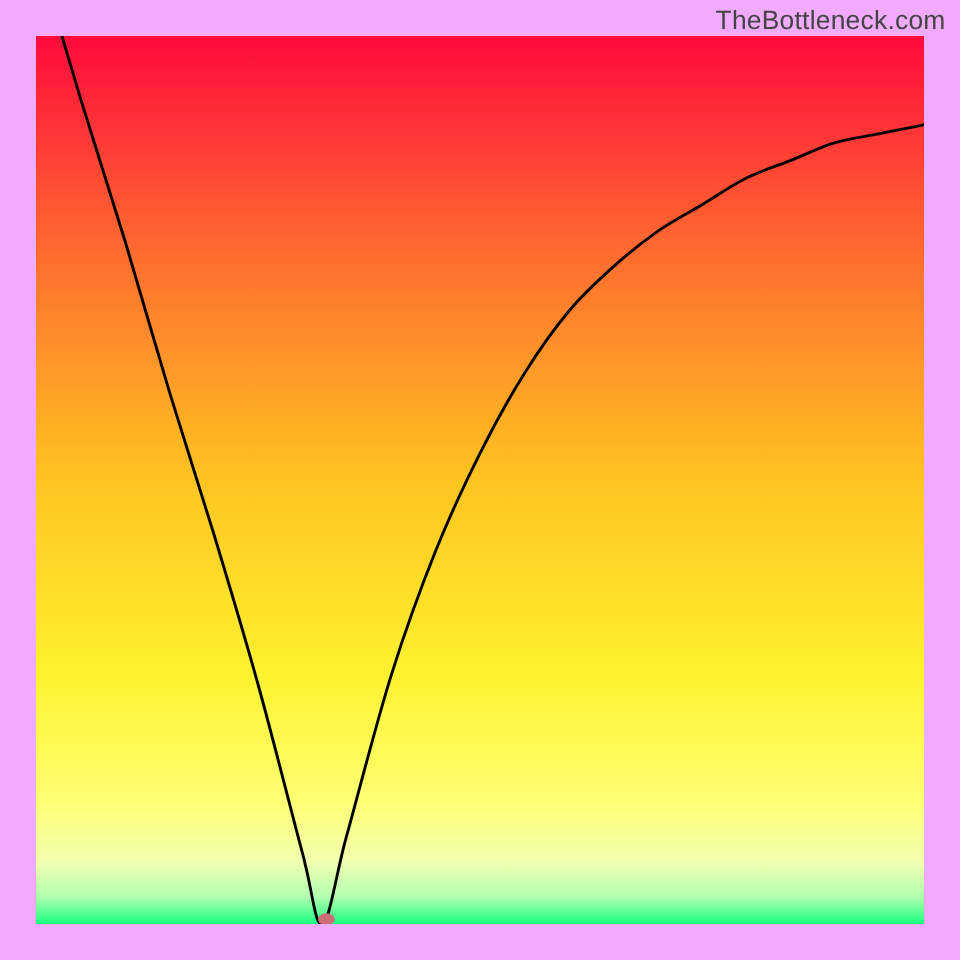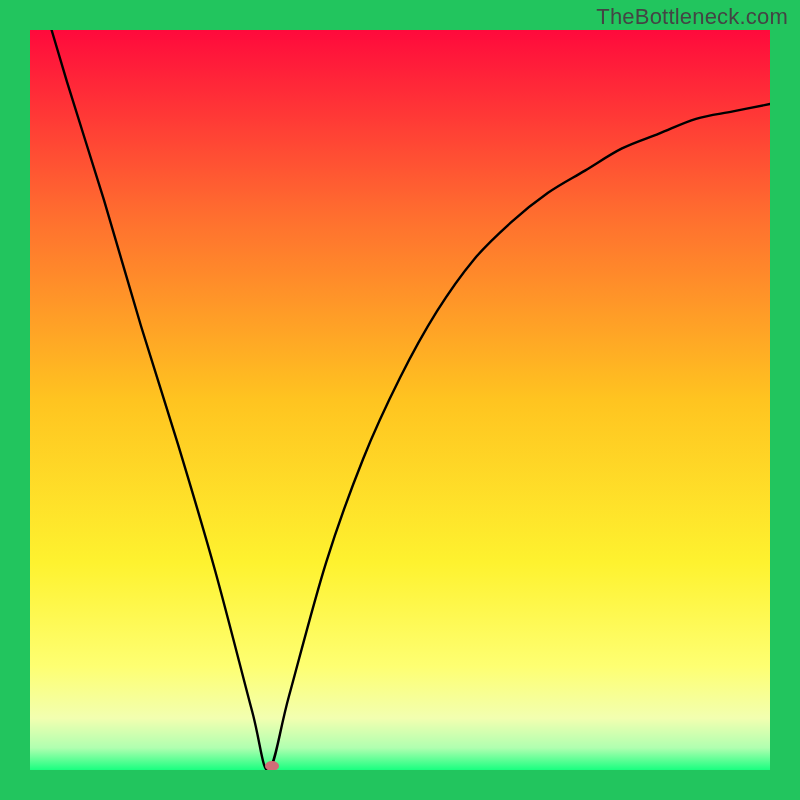--- a/index.html
+++ b/index.html
@@ -8,21 +8,21 @@
     width: 800px;
     height: 800px;
     background: #000;
     overflow: hidden;
     font-family: Arial, Helvetica, sans-serif;
   }
   .frame {
     position: relative;
     width: 800px;
     height: 800px;
-    background: #22c55e;
+    background: #f0abfc;
   }
   .watermark {
     position: absolute;
     top: 4px;
     right: 12px;
     color: #444444;
     font-size: 22px;
     font-weight: 500;
     letter-spacing: 0.2px;
     z-index: 50;

